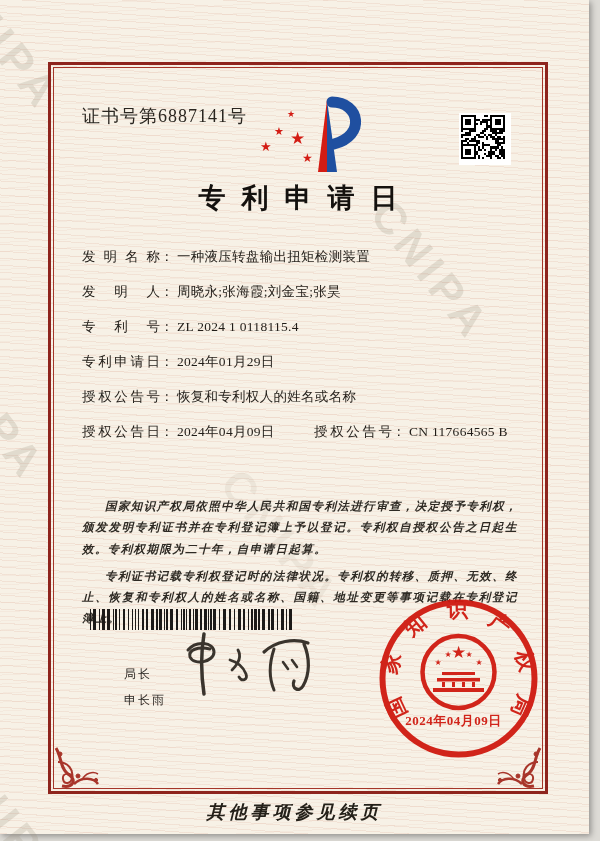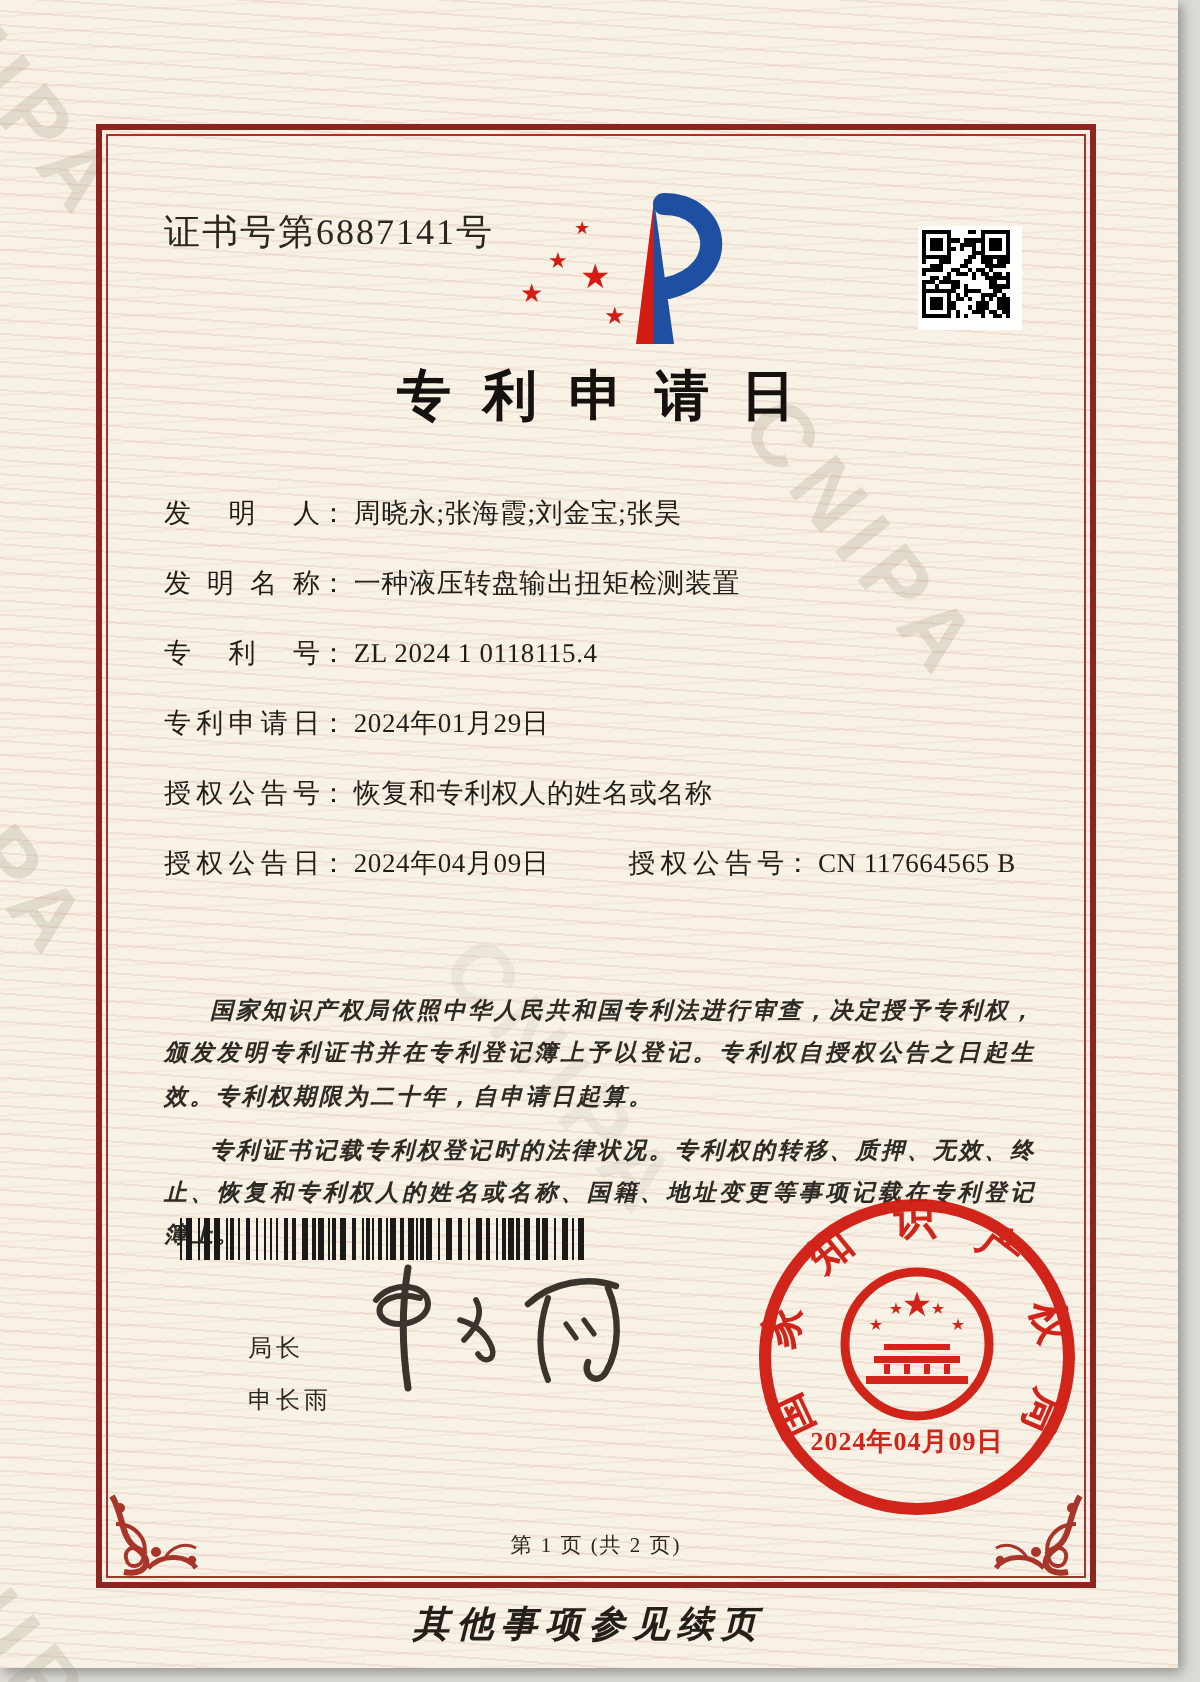--- a/index.html
+++ b/index.html
@@ -290,26 +290,26 @@
               <rect x="17" y="20" width="1" height="1"></rect>
               <rect x="18" y="20" width="1" height="1"></rect>
               <rect x="20" y="20" width="1" height="1"></rect>
             </svg>
         </div>
 
         <div class="title">专利申请日</div>
 
         <div class="fields">
           <div class="frow">
+            <span class="flabel">发明名称</span><span class="fcolon">：</span>
+            <span class="fvalue">一种液压转盘输出扭矩检测装置</span>
+          </div>
+          <div class="frow">
             <span class="flabel">发明人</span><span class="fcolon">：</span>
             <span class="fvalue">周晓永;张海霞;刘金宝;张昊</span>
-          </div>
-          <div class="frow">
-            <span class="flabel">发明名称</span><span class="fcolon">：</span>
-            <span class="fvalue">一种液压转盘输出扭矩检测装置</span>
           </div>
           <div class="frow">
             <span class="flabel">专利号</span><span class="fcolon">：</span>
             <span class="fvalue">ZL 2024 1 0118115.4</span>
           </div>
           <div class="frow">
             <span class="flabel">专利申请日</span><span class="fcolon">：</span>
             <span class="fvalue">2024年01月29日</span>
           </div>
           <div class="frow">
@@ -419,19 +419,18 @@
               <rect x="57" y="92" width="51" height="4" stroke="none"></rect>
               <rect x="66" y="86" width="3" height="5" stroke="none"></rect>
               <rect x="76" y="86" width="3" height="5" stroke="none"></rect>
               <rect x="86" y="86" width="3" height="5" stroke="none"></rect>
               <rect x="96" y="86" width="3" height="5" stroke="none"></rect>
             </g>
           </svg>
           <div class="seal-date">2024年04月09日</div>
         </div>
 
-        <div class="page-note">第 1 页 (共 2 页)</div>
       </div>
     </div>
   </div>
 
   <div class="continuation">其他事项参见续页</div>
 </div>
 
 </body></html>

